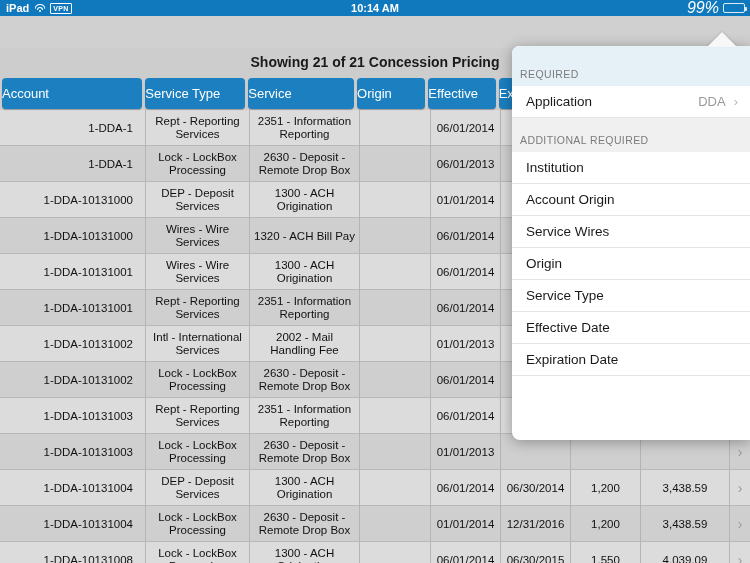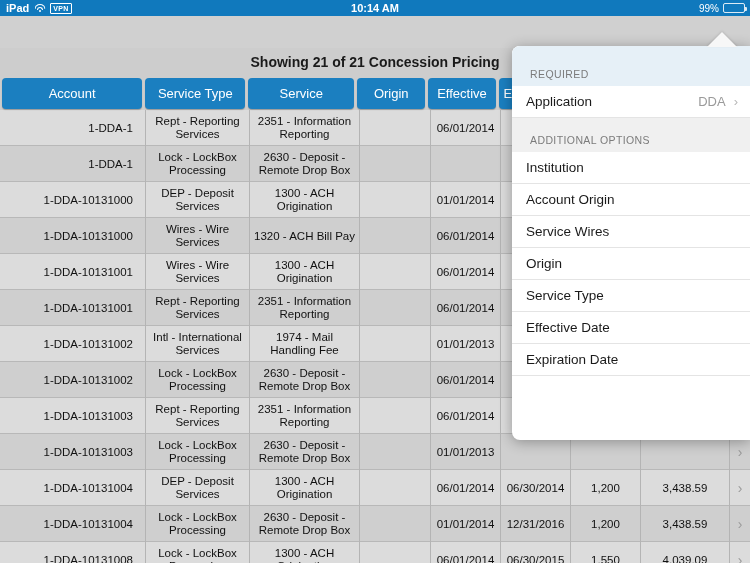--- a/index.html
+++ b/index.html
@@ -22,21 +22,21 @@
   .sb-right { position:absolute; right:5px; display:flex; align-items:center; gap:4px; }
   .sb-carrier { font-weight:bold; font-size:11px;text-align:right; }
   .wifi-icon { display:inline-block; width:11px; height:9px; position:relative; }
   .wifi-icon i { position:absolute; border:1.4px solid #fff; border-bottom:none;
                  border-radius:50% 50% 0 0 / 100% 100% 0 0; left:50%; transform:translateX(-50%); }
   .wifi-icon i:nth-child(1){ width:11px; height:5px; top:0; }
   .wifi-icon i:nth-child(2){ width:6px; height:3px; top:3px; }
   .wifi-icon i:nth-child(3){ width:2px; height:2px; top:6px; background:#fff; border-radius:50%; border:none;}
   .vpn-badge { border:1px solid #fff; font-size:7px; padding:0 2px; line-height:9px;
                font-weight:bold; letter-spacing:.3px; border-radius:1px; }
-  .batt-pct { font-size:10px; }
+  .batt-pct { font-size:16px;font-style:italic; }
   .batt { width:22px; height:10px; border:1px solid rgba(255,255,255,.85); border-radius:2px;
           position:relative; padding:1px; }
   .batt::after{ content:""; position:absolute; right:-3px; top:3px; width:2px; height:4px;
           background:rgba(255,255,255,.85); border-radius:0 1px 1px 0; }
   .batt-fill { height:100%; background:#4cd964; border-radius:1px; }
 
   
   .navbar {
     position:absolute; top:16px; left:0; width:750px; height:32px;
     background:#1079bd; color:#fff; display:flex; align-items:center;
@@ -54,21 +54,21 @@
     position:absolute; top:48px; left:0; width:750px; height:28px;
     background:#cdcdcd; display:flex; align-items:center; justify-content:center;
   }
   .subheader span { font-size:14px; font-weight:bold; color:#1a1a1a; }
 
   
   .table-wrap { position:absolute; top:76px; left:0; width:750px; height:487px; overflow:hidden; }
   .thead { display:flex; height:34px; padding:2px 0 0 2px; background:#cdcdcd; }
   .th {
     background:#1b7fc0; color:#fff; font-size:13px;
-    display:flex; align-items:center; justify-content:center;
+    display:flex; align-items:center; justify-content:flex-start;
     border-radius:4px; margin-right:3px; height:31px; cursor:pointer;
     box-shadow:0 1px 1px rgba(0,0,0,.25);
   }
   .row { display:flex; height:36px; border-bottom:1px solid #b8b8b8; }
   .row.odd  { background:#dcdcdc; }
   .row.even { background:#cfcfcf; }
   .cell {
     display:flex; align-items:center; justify-content:center; text-align:center;
     font-size:11.5px; color:#111; border-right:1px solid #b4b4b4;
     padding:0 3px; line-height:13px; height:36px; overflow:hidden;
@@ -92,21 +92,21 @@
   }
   .pop-header {
     height:33px; background:#f7f7f7; display:flex; align-items:center;
     justify-content:space-between; padding:0 14px;
     border-bottom:1px solid #dcdcdc;
   }
   .pop-link { color:#2f90dd; font-size:14px; cursor:pointer; }
   .pop-body { background:#fff; height:361px; }
   .sec-head {
     font-size:10.5px; color:#7b7b7b; letter-spacing:.4px;
-    padding:16px 0 6px 18px; background:#f0f0f0;
+    padding:16px 0 6px 8px; background:#f0f0f0;
   }
   .sec-head.first { background:#e6f0f7; padding-top:22px; }
   .opt-row {
     height:32px; display:flex; align-items:center; justify-content:space-between;
     padding:0 12px 0 14px; background:#fff;
     border-bottom:1px solid #e4e4e4; cursor:pointer;
   }
   .opt-label { font-size:13.5px; color:#1a1a1a; }
   .opt-right { display:flex; align-items:center; gap:8px; }
   .opt-value { font-size:13px; color:#9a9a9a; }
@@ -207,20 +207,23 @@
           <div class="cell" style="width: 104px;">
             <span class="cell-txt">Lock - LockBox Processing</span>
           </div>
           <div class="cell" style="width: 110px;">
             <span class="cell-txt">2630 - Deposit - Remote Drop Box</span>
           </div>
           <div class="cell" style="width: 71px;">
             <span class="cell-txt"></span>
           </div>
           <div class="cell" style="width: 70px;">
+            <span class="cell-txt">06/01/2013</span>
+          </div>
+          <div class="cell" style="width: 70px;">
             <span class="cell-txt"></span>
           </div>
           <div class="cell" style="width: 70px;">
             <span class="cell-txt"></span>
           </div>
           <div class="cell" style="width: 89px;">
             <span class="cell-txt"></span>
           </div>
           <div class="cell chev" style="width: 20px;">
             <span class="cell-txt">›</span>
@@ -343,21 +346,21 @@
           </div>
         </div>
         <div class="row odd">
           <div class="cell acct" style="width: 146px;">
             <span class="cell-txt">1-DDA-10131002</span>
           </div>
           <div class="cell" style="width: 104px;">
             <span class="cell-txt">Intl - International Services</span>
           </div>
           <div class="cell" style="width: 110px;">
-            <span class="cell-txt">1974 - Mail Handling Fee</span>
+            <span class="cell-txt">2002 - Mail Handling Fee</span>
           </div>
           <div class="cell" style="width: 71px;">
             <span class="cell-txt"></span>
           </div>
           <div class="cell" style="width: 70px;">
             <span class="cell-txt">01/01/2013</span>
           </div>
           <div class="cell" style="width: 70px;">
             <span class="cell-txt"></span>
           </div>
@@ -555,21 +558,21 @@
       <div class="sec-head first">REQUIRED</div>
       <div id="required-list">
           <div class="opt-row">
             <span class="opt-label">Application</span>
             <span class="opt-right">
               <span class="opt-value">DDA</span>
               <span class="chev-r">›</span>
             </span>
           </div>
         </div>
-      <div class="sec-head">ADDITIONAL OPTIONS</div>
+      <div class="sec-head">ADDITIONAL REQUIRED</div>
       <div id="additional-list">
           <div class="opt-row">
             <span class="opt-label">Institution</span>
           </div>
           <div class="opt-row">
             <span class="opt-label">Account Origin</span>
           </div>
           <div class="opt-row">
             <span class="opt-label">Service Wires</span>
           </div>

